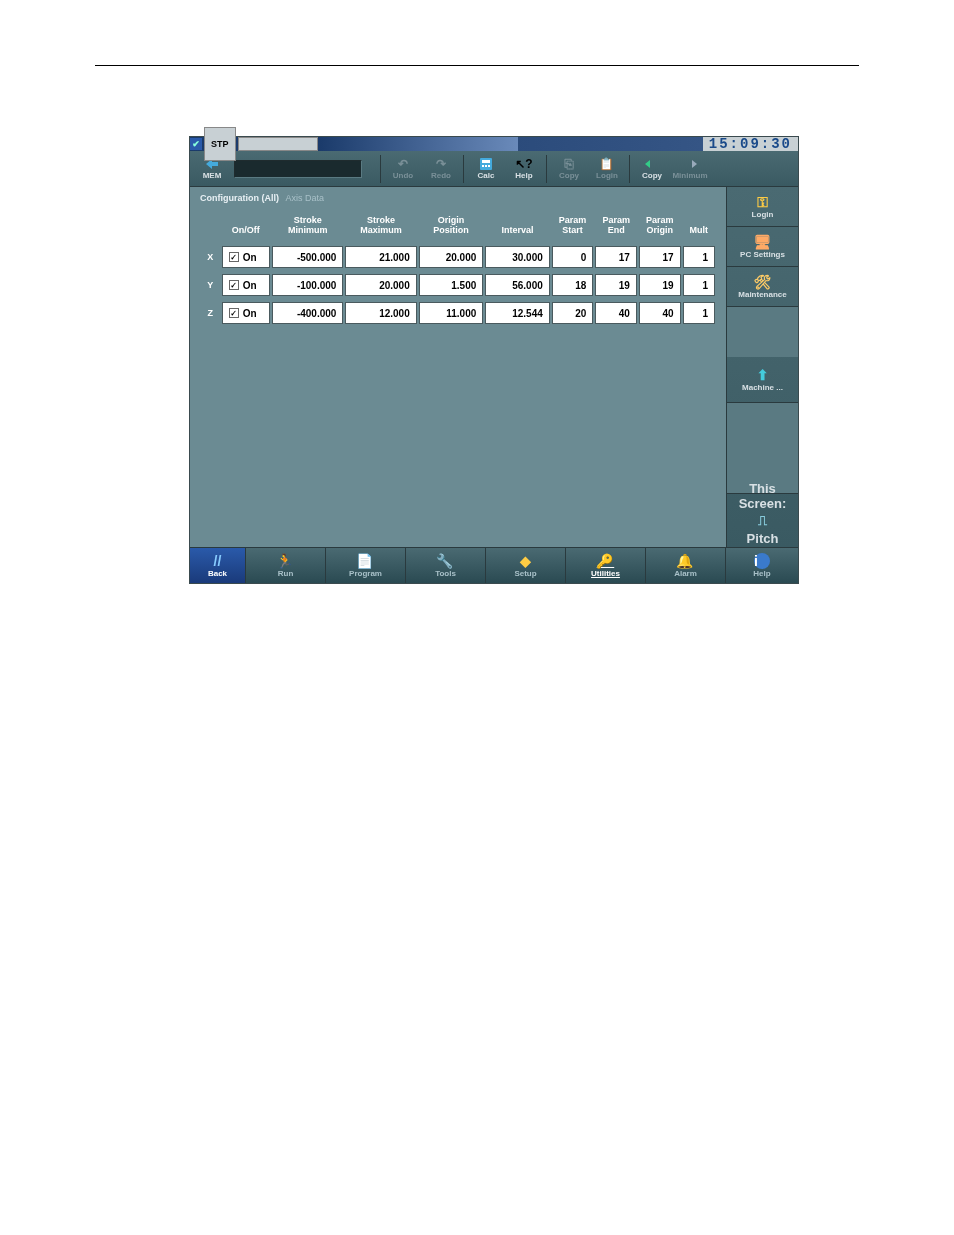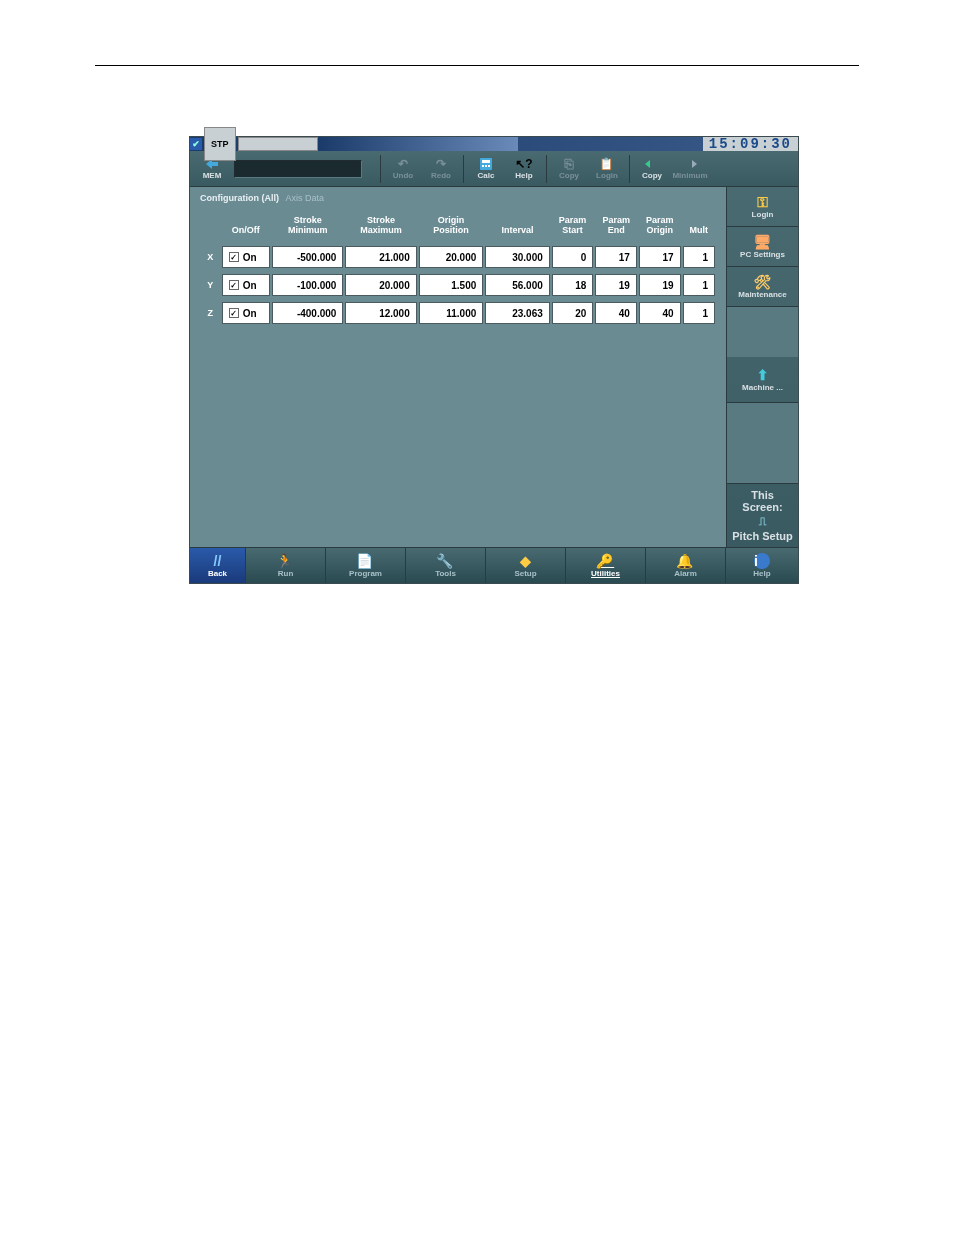--- a/index.html
+++ b/index.html
@@ -155,23 +155,23 @@
     color:#d8e0e4;
     font-size:8px;
     font-weight:bold;
     border-bottom:1px solid #2a3a3e;
     cursor:pointer;
   }
   .right-pane .rbtn .ico { font-size:14px; height:16px; }
   .right-pane .gap { flex:0 0 50px; background:#5a7a82; }
   .right-pane .spacer-big { flex:1; background:#5a7a82; }
   .right-pane .this-screen {
-    height: 64px;
+    height: 54px;
     display:flex; flex-direction:column; align-items:center; justify-content:center;
-    color:#d8e0e4; font-size:11px; font-weight:bold; text-align:center;
+    color:#d8e0e4; font-size:13px; font-weight:bold; text-align:center;
     border-top:1px solid #2a3a3e;
   }
   .bottom-bar {
     height: 36px;
     background: linear-gradient(to bottom, #4a6a72, #2a4a52);
     display:flex;
     align-items:stretch;
     border-top:1px solid #2a3a3e;
   }
   .bottom-bar .bbtn {
@@ -391,21 +391,21 @@
     <td>
                 <div class="cell">-400.000</div>
               </td>
     <td>
                 <div class="cell">12.000</div>
               </td>
     <td>
                 <div class="cell">11.000</div>
               </td>
     <td>
-                <div class="cell">23.063</div>
+                <div class="cell">12.544</div>
               </td>
     <td>
                 <div class="cell">20</div>
               </td>
     <td>
                 <div class="cell">40</div>
               </td>
     <td>
                 <div class="cell">40</div>
               </td>

